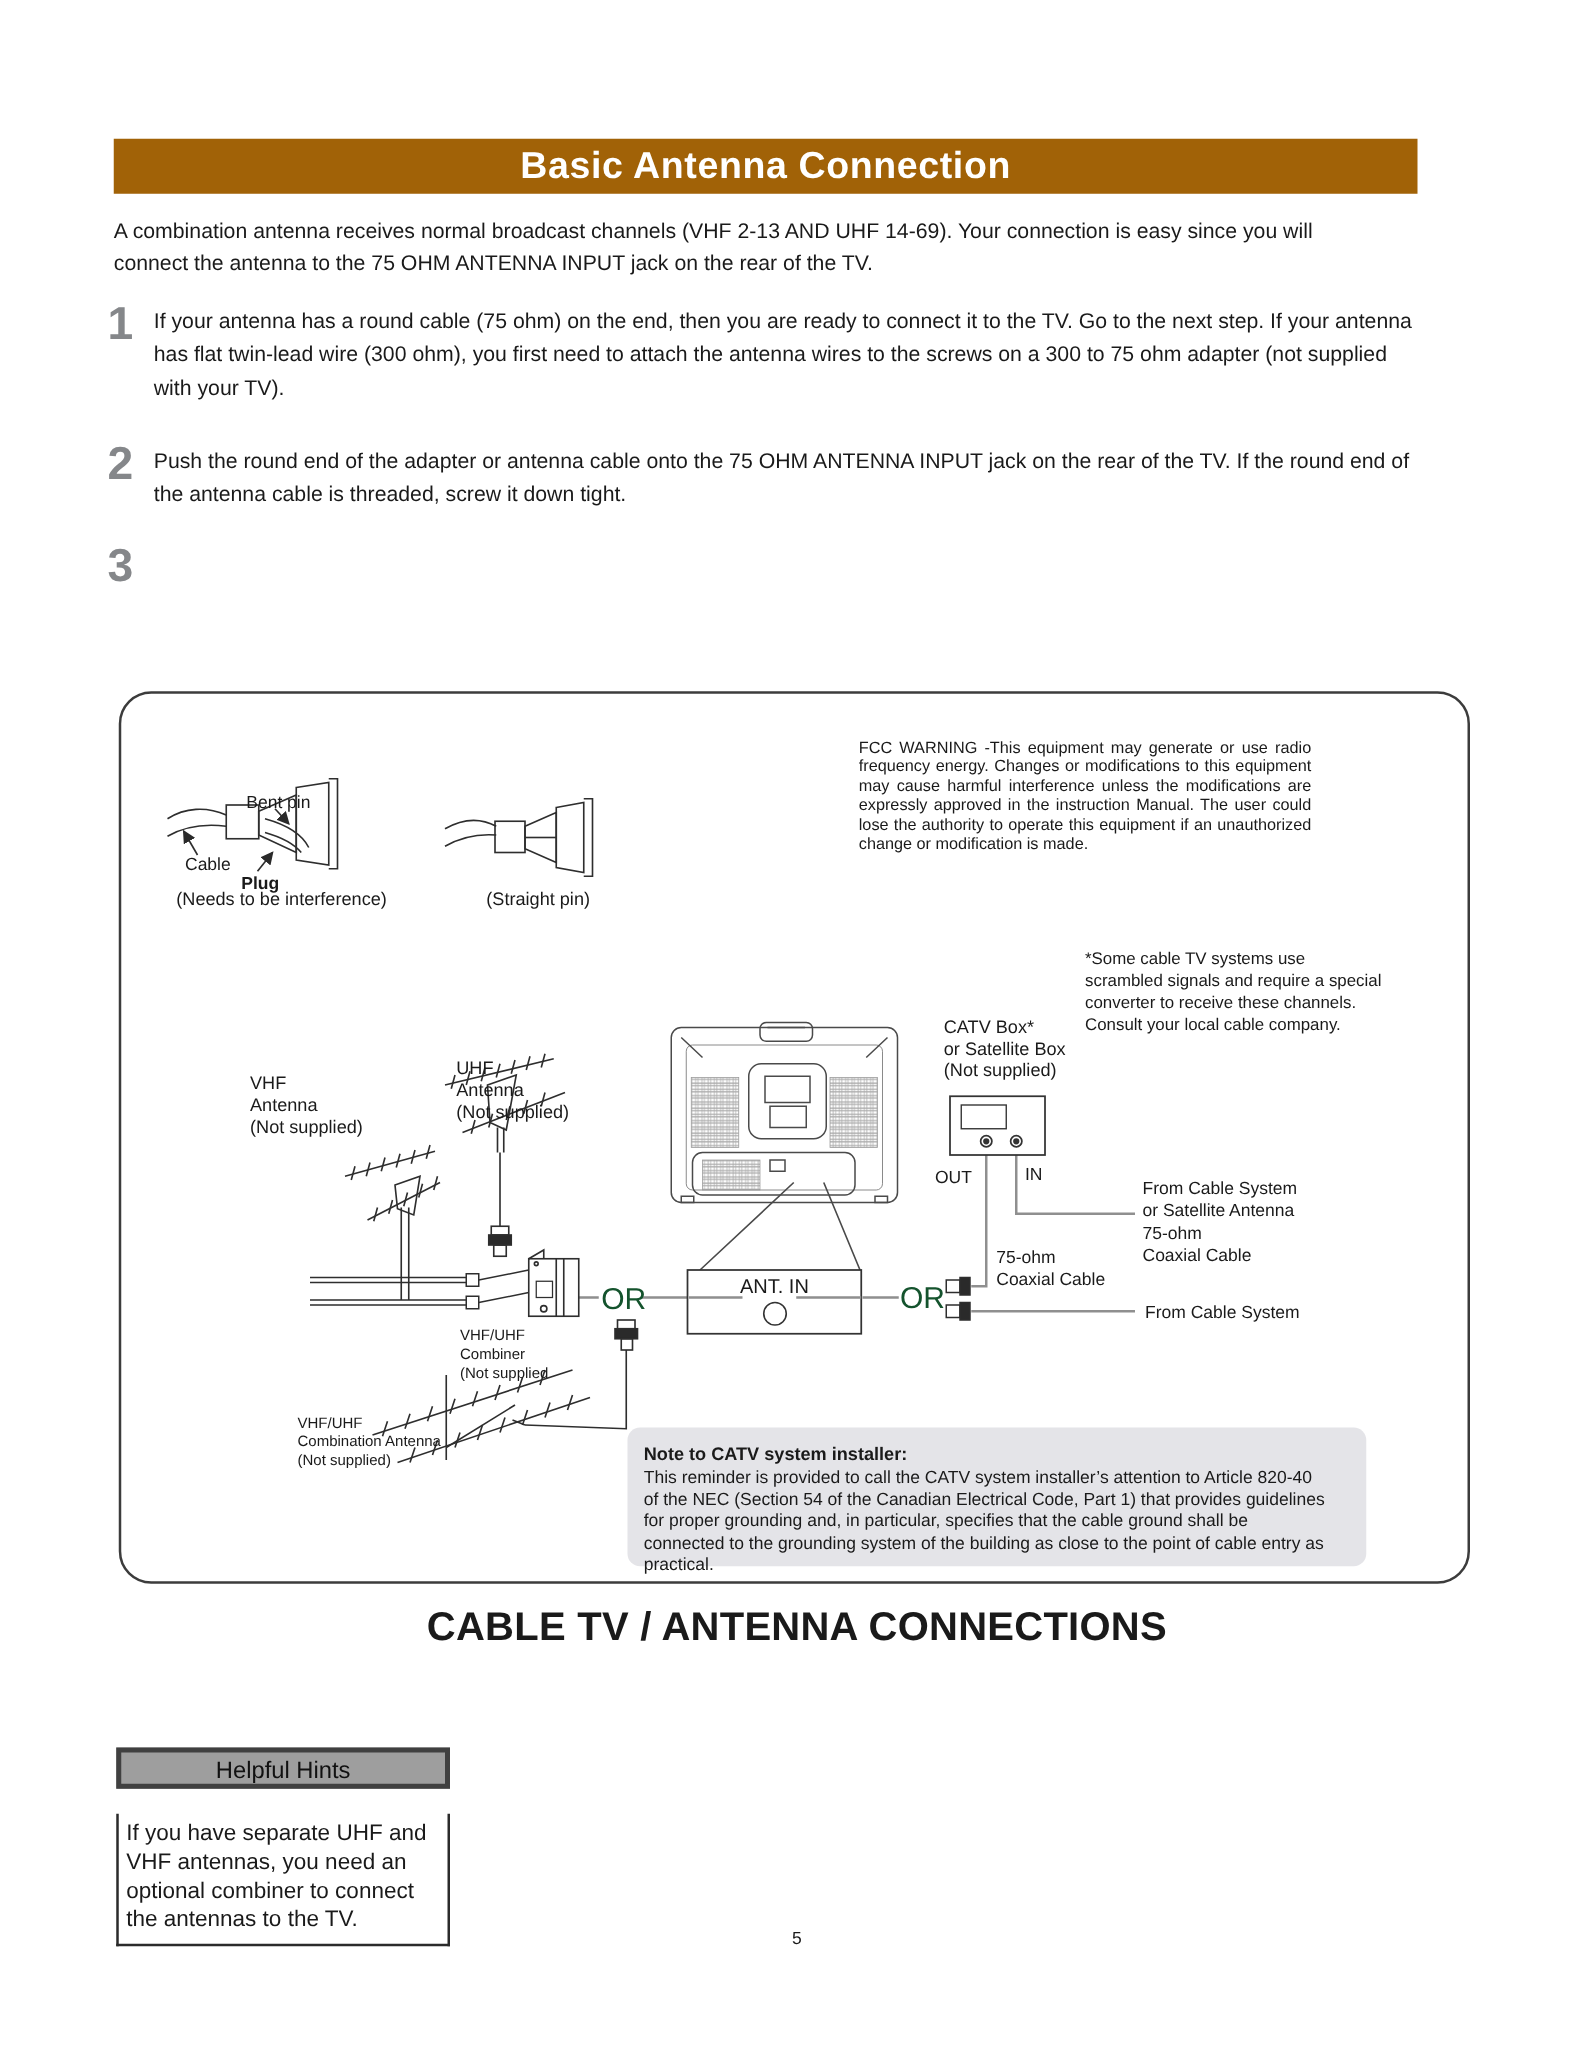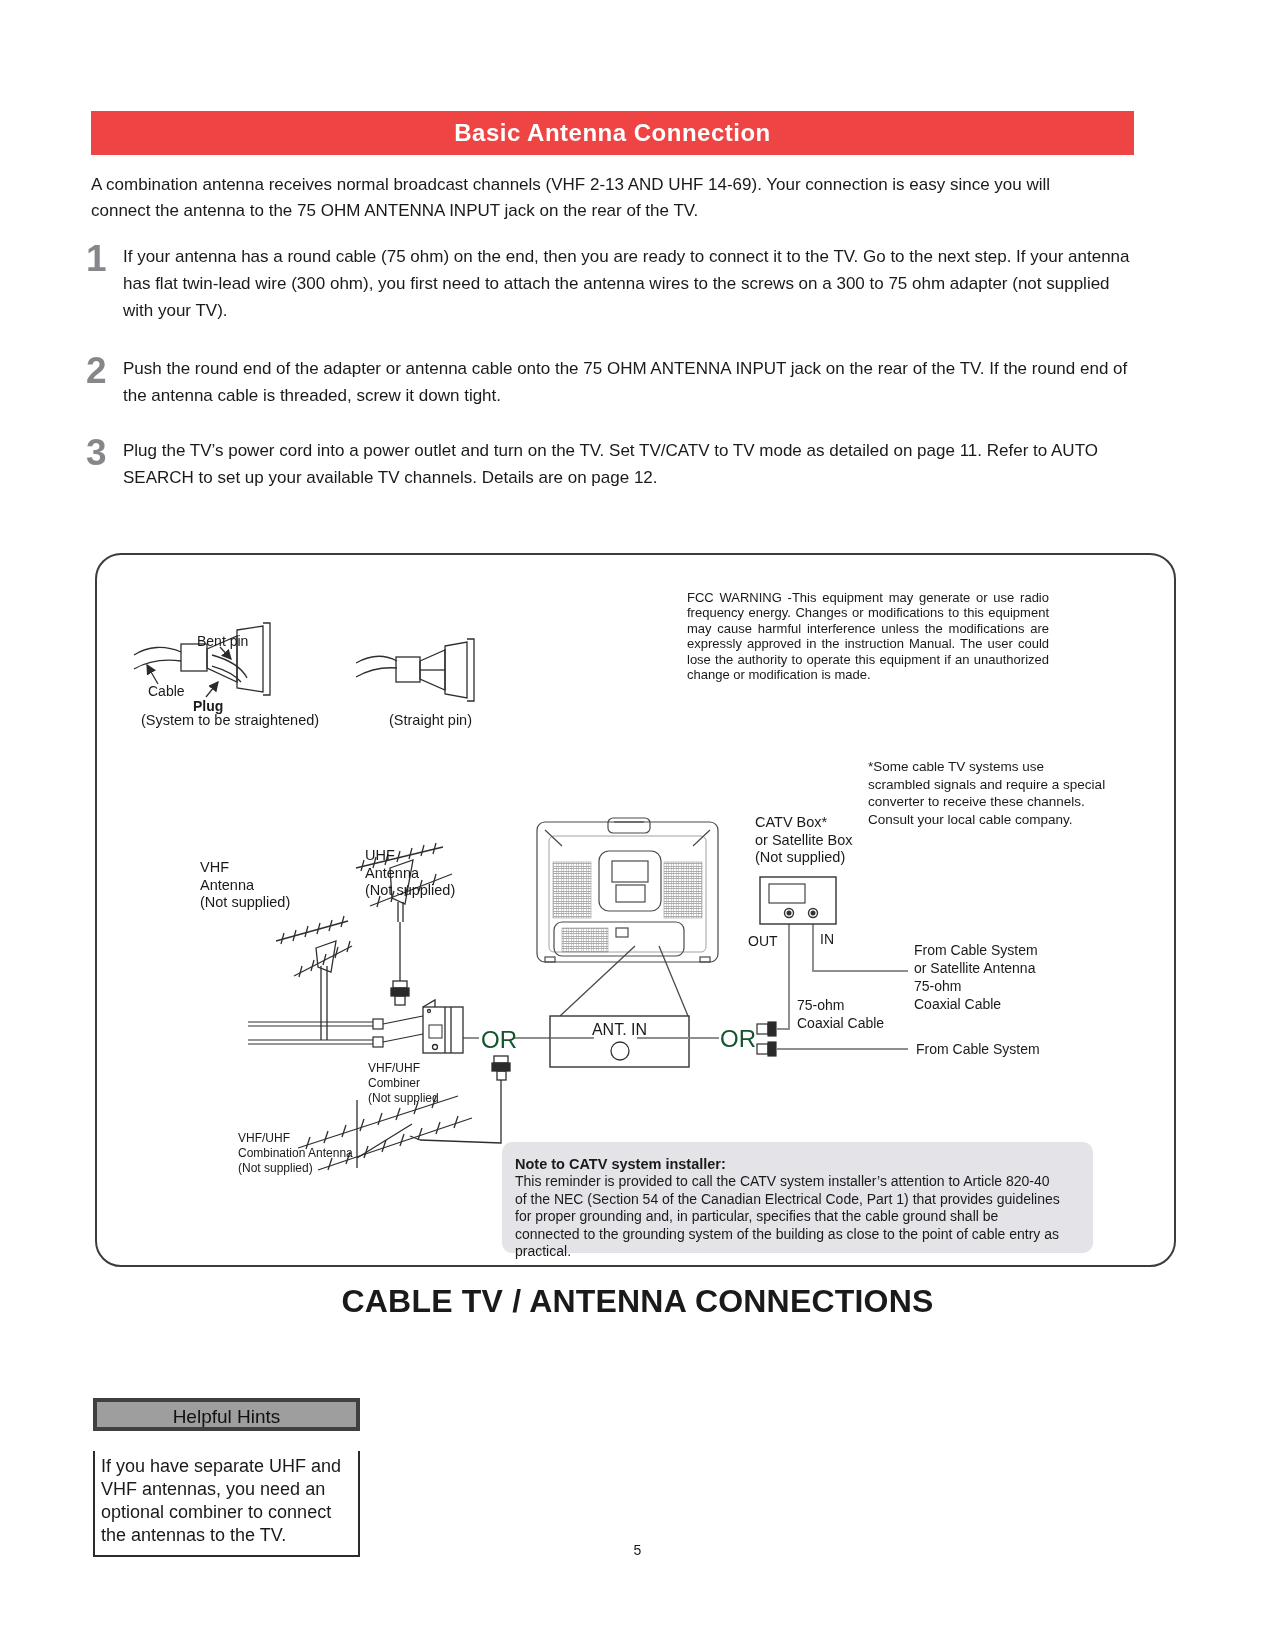--- a/index.html
+++ b/index.html
@@ -1,22 +1,22 @@
 <!DOCTYPE html>
 <html><head>
 <meta charset="utf-8">
 <style>
   html,body{margin:0;padding:0;background:#fff;}
   .page{position:relative;width:1275px;height:1651px;background:#fff;overflow:hidden;
         font-family:"Liberation Sans", sans-serif;color:#1a1a1a;}
   .abs{position:absolute;}
   .ml{white-space:pre-line;}
 
-  .title-bar{left:91px;top:111px;width:1043px;height:44px;background:#ef4444;color:#fff;
-             font-size:24px;font-weight:bold;text-align:center;line-height:44px;letter-spacing:.5px;}
+  .title-bar{left:91px;top:111px;width:1043px;height:44px;background:#a16207;color:#fff;
+             font-size:30px;font-weight:bold;text-align:center;line-height:44px;letter-spacing:.5px;}
   .intro{left:91px;top:172px;width:1015px;font-size:17px;line-height:26px;}
 
   .step-num{width:30px;font-size:37px;font-weight:bold;color:#85878a;line-height:1;}
   .n1{left:86px;top:240px;} .n2{left:86px;top:352px;} .n3{left:86px;top:434px;}
   .step-text{left:123px;width:1012px;font-size:17px;line-height:27px;}
   .t1{top:243px;} .t2{top:355px;} .t3{top:437px;}
 
   .panel{left:95px;top:553px;width:1077px;height:710px;border:2px solid #3c3c3c;border-radius:26px;}
 
   .pin-note{left:145px;top:558px;width:340px;font-size:14.5px;line-height:19.2px;text-align:justify;}
@@ -67,21 +67,20 @@
 <div class="page">
 
   <div class="abs title-bar">Basic Antenna Connection</div>
   <div class="abs intro">A combination antenna receives normal broadcast channels (VHF 2-13 AND UHF 14-69). Your connection is easy since you will connect the antenna to the 75 OHM ANTENNA INPUT jack on the rear of the TV.</div>
 
   <div class="abs step-num n1">1</div>
   <div class="abs step-text t1">If your antenna has a round cable (75 ohm) on the end, then you are ready to connect it to the TV. Go to the next step. If your antenna has flat twin-lead wire (300 ohm), you first need to attach the antenna wires to the screws on a 300 to 75 ohm adapter (not supplied with your TV).</div>
   <div class="abs step-num n2">2</div>
   <div class="abs step-text t2">Push the round end of the adapter or antenna cable onto the 75 OHM ANTENNA INPUT jack on the rear of the TV. If the round end of the antenna cable is threaded, screw it down tight.</div>
   <div class="abs step-num n3">3</div>
-  <div class="abs step-text t3">Plug the TV’s power cord into a power outlet and turn on the TV. Set TV/CATV to TV mode as detailed on page 11. Refer to AUTO SEARCH to set up your available TV channels. Details are on page 12.</div>
 
   <div class="abs panel"></div>
 
   <svg class="abs art" viewBox="0 0 1275 1651" fill="none" stroke="#2e2e2e" stroke-width="1.3">
     <defs>
       <marker id="ah" markerWidth="8" markerHeight="8" refX="7" refY="4" orient="auto">
         <path d="M0,0L8,4L0,8z" fill="#2a2a2a" stroke="none"></path>
       </marker>
       <pattern id="grid" width="5" height="5" patternUnits="userSpaceOnUse">
         <path d="M0,1.5H5M0,3.5H5" stroke="#8a8a8a" stroke-width="0.7"></path>
@@ -213,21 +212,21 @@
       <path d="M318,1170 L472,1118"></path>
       <path d="M332,1158 l-4,12 M350,1152 l-4,12 M368,1146 l-4,12 M386,1140 l-4,12 M404,1134 l-4,12 M422,1128 l-4,12 M440,1122 l-4,12 M458,1116 l-4,12"></path>
       <path d="M357,1158 L412,1124"></path>
       <path d="M410,1136 L420,1140"></path>
     </g>
   </svg>
 
   <div class="abs lbl bent-pin-lbl">Bent pin</div>
   <div class="abs lbl cable-lbl">Cable</div>
   <div class="abs lbl plug-lbl">Plug</div>
-  <div class="abs needs-lbl">(System to be straightened)</div>
+  <div class="abs needs-lbl">(Needs to be interference)</div>
   <div class="abs straight-lbl">(Straight pin)</div>
   <div class="abs fcc">FCC WARNING -This equipment may generate or use radio frequency energy. Changes or modifications to this equipment may cause harmful interference unless the modifications are expressly approved in the instruction Manual. The user could lose the authority to operate this equipment if an unauthorized change or modification is made.</div>
   <div class="abs scrambled">*Some cable TV systems use scrambled signals and require a special converter to receive these channels. Consult your local cable company.</div>
   <div class="abs ml uhf-lbl">UHF
 Antenna
 (Not supplied)</div>
   <div class="abs ml vhf-lbl">VHF
 Antenna
 (Not supplied)</div>
   <div class="abs ml catv-lbl">CATV Box*

